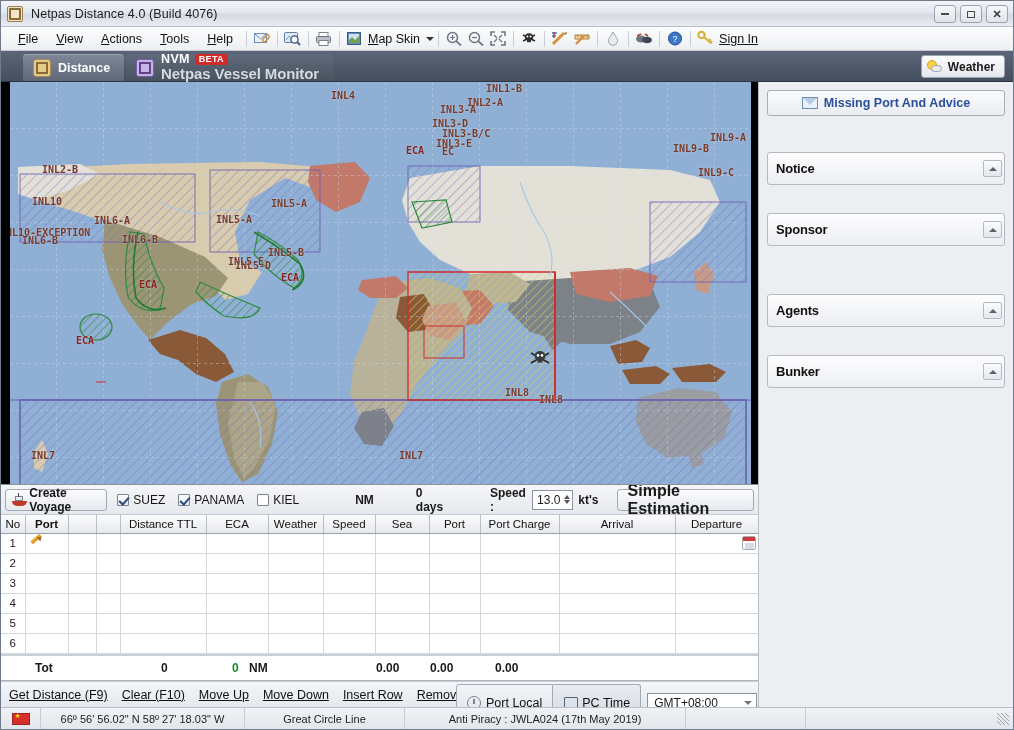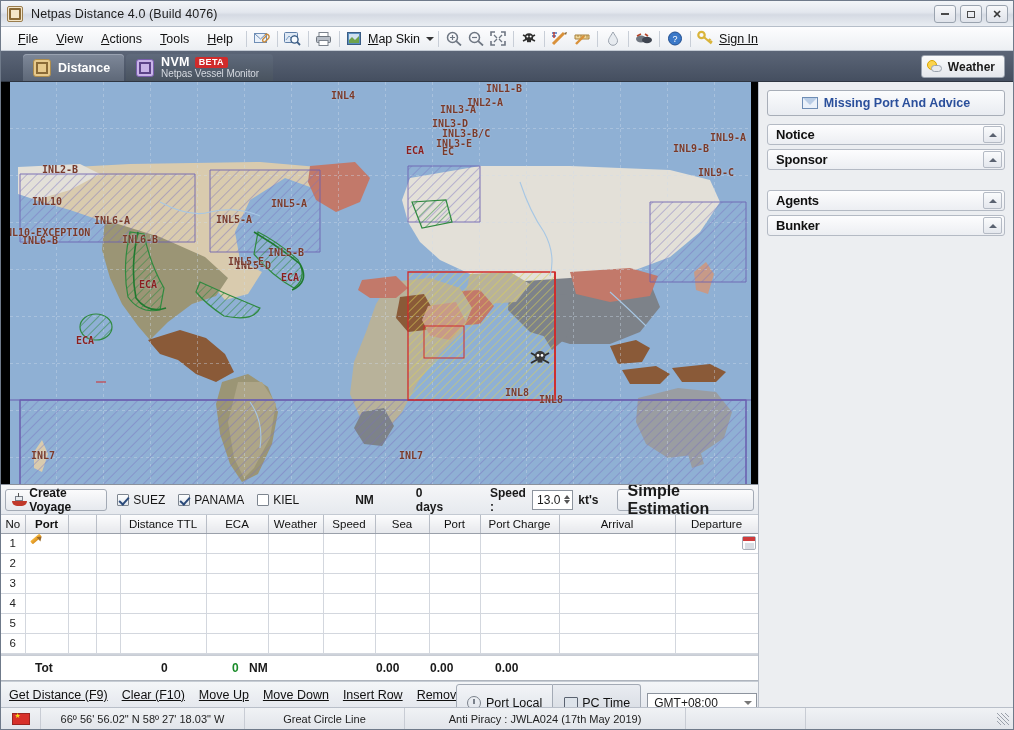--- a/index.html
+++ b/index.html
@@ -84,21 +84,21 @@
   .tab.inactive { background:linear-gradient(#5f6a7c,#49535f); }
   .tabicon { width:18px;height:18px;border-radius:3px;display:flex;align-items:center;justify-content:center;flex:0 0 18px;}
   .tabicon.gold { background:#e7c98c;border:1px solid #ad8c4d;}
   .tabicon.gold:before{content:"";width:8px;height:8px;border:2px solid #8a6a37;}
   .tabicon.purple { background:#c9b4e8;border:1px solid #7a5fae;}
   .tabicon.purple:before{content:"";width:8px;height:8px;border:2px solid #5d4489;}
   .nvm-wrap{display:flex;flex-direction:column;line-height:1.05;}
   .nvm-top{display:flex;align-items:center;gap:5px;}
   .nvm-title{font-size:12.5px;font-weight:bold;color:#fff;letter-spacing:.3px;}
   .beta{background:#d02b2b;color:#fff;font-size:9px;font-weight:bold;padding:1px 4px;border-radius:2px;letter-spacing:.3px;}
-  .nvm-sub{font-size:10px;font-weight:normal;color:#d5d9e0;letter-spacing:-.1px;}
+  .nvm-sub{font-size:15px;font-weight:bold;color:#d5d9e0;letter-spacing:-.1px;}
   .weather-btn{
     position:absolute;right:8px;top:4px;height:23px;
     background:linear-gradient(#fafbfc,#e4e7ec);
     border:1px solid #9aa3af;border-radius:3px;
     display:flex;align-items:center;gap:5px;padding:0 9px 0 5px;
     font-weight:bold;font-size:12px;color:#1a1a1a;
   }
   .sun-ico{width:16px;height:14px;position:relative;}
   .sun-ico .s{position:absolute;left:0;top:0;width:10px;height:10px;border-radius:50%;background:#fbd34d;border:1px solid #d9a400;}
   .sun-ico .c{position:absolute;left:4px;top:5px;width:11px;height:7px;border-radius:5px;background:#e8eaed;border:1px solid #9aa3af;}
@@ -227,23 +227,24 @@
   .sb-pad{padding:8px 8px 0 8px;}
   .missbtn{
     height:26px;display:flex;align-items:center;justify-content:center;gap:6px;
     background:linear-gradient(#fbfcfd,#e9ecf1);border:1px solid #a8aeb8;border-radius:3px;
     font-weight:bold;font-size:12.5px;color:#2a4f9b;
   }
   .envico{width:16px;height:12px;border:1.2px solid #6e8db5;background:#eaf1fa;position:relative;}
   .envico:after{content:"";position:absolute;left:0;top:0;width:0;height:0;border-left:7.5px solid transparent;border-right:7.5px solid transparent;border-top:7px solid #b9cde6;}
   .sb-group{padding:8px 8px 0 8px;}
   .sb-row{
-    height:21px;margin-bottom:4px;display:flex;align-items:center;justify-content:space-between;
+    height:33px;margin-bottom:4px;display:flex;align-items:center;justify-content:space-between;
     background:linear-gradient(#fdfdfe,#eceef2);border:1px solid #b4bac4;border-radius:3px;
     padding:0 2px 0 8px;
+    margin-top:28px;
   }
   .sb-row .lbl{font-size:13px;font-weight:bold;color:#111;letter-spacing:-.2px;}
   .sb-arrow{
     width:19px;height:17px;background:linear-gradient(#fafbfc,#e4e7ed);
     border:1px solid #b4bac4;border-radius:2px;display:flex;align-items:center;justify-content:center;
   }
   .sb-arrow i{width:0;height:0;border-left:4px solid transparent;border-right:4px solid transparent;border-bottom:4px solid #5a6270;}
   .sb-divider{height:8px;}
 
   

